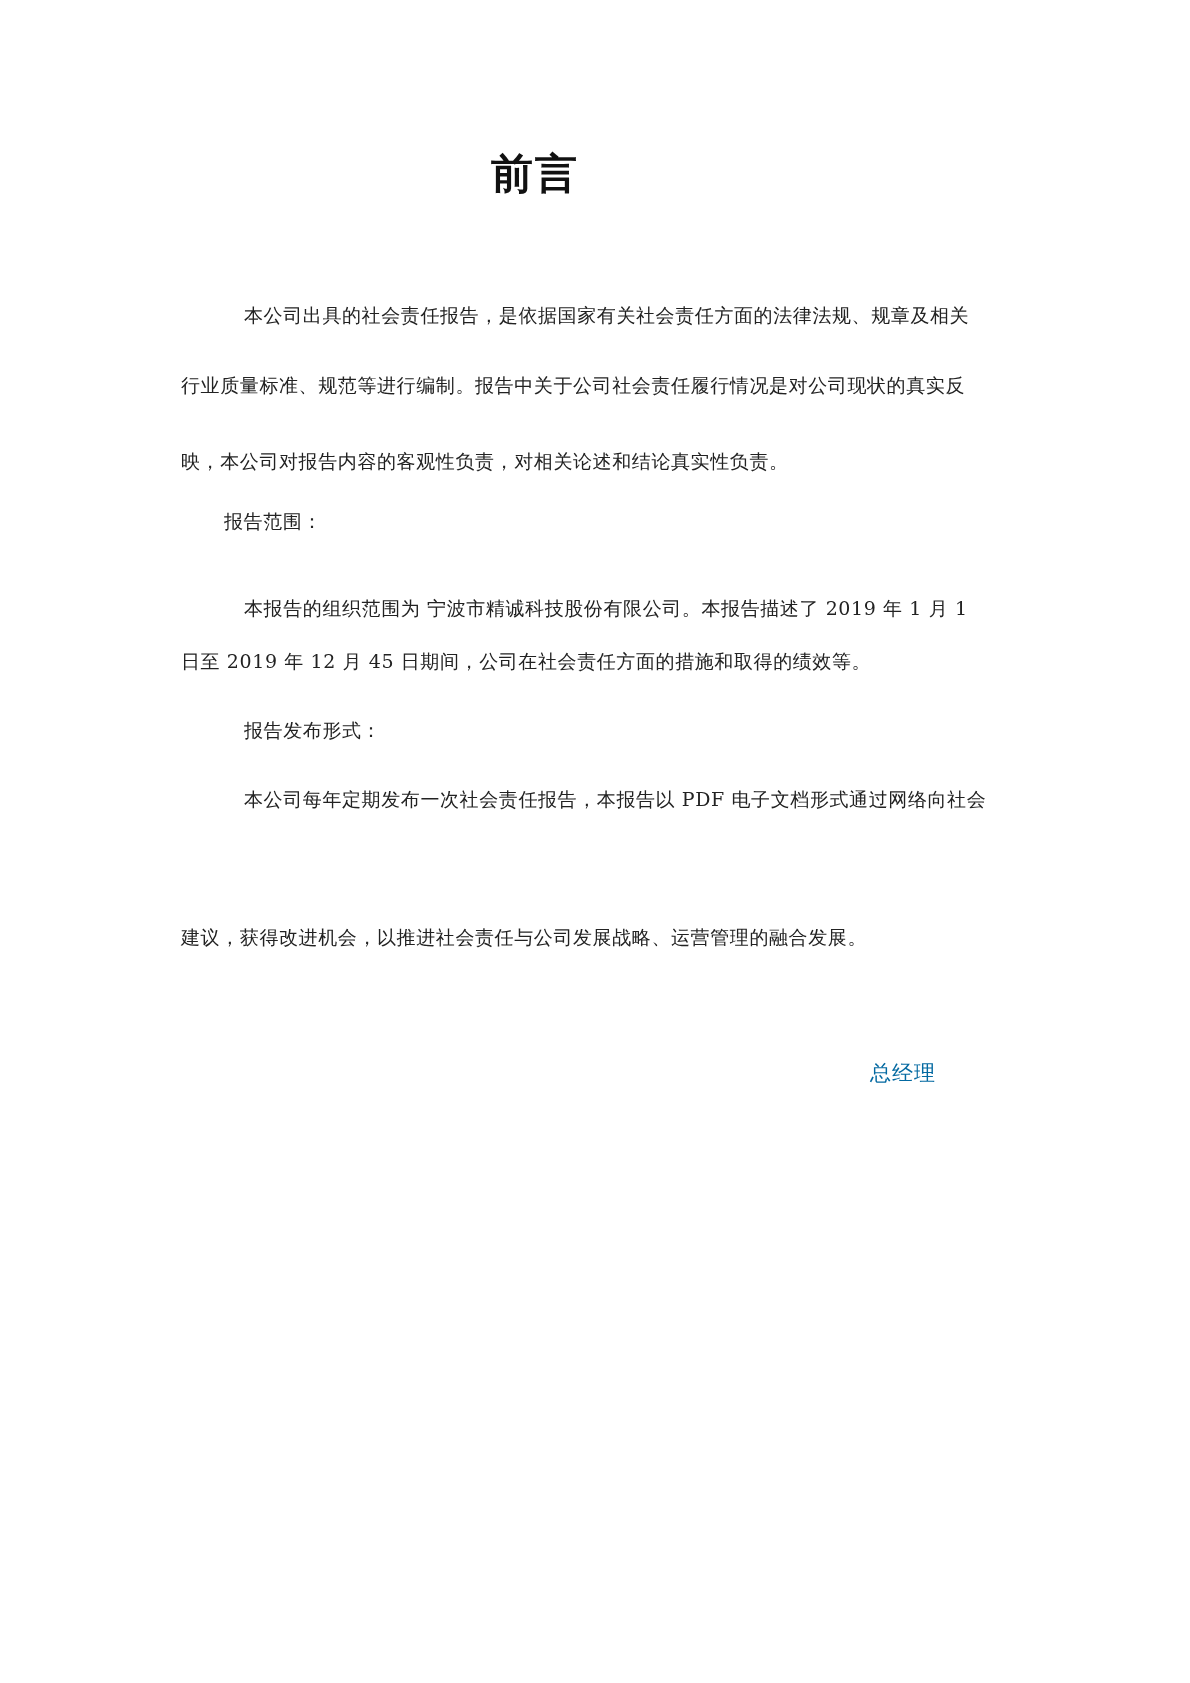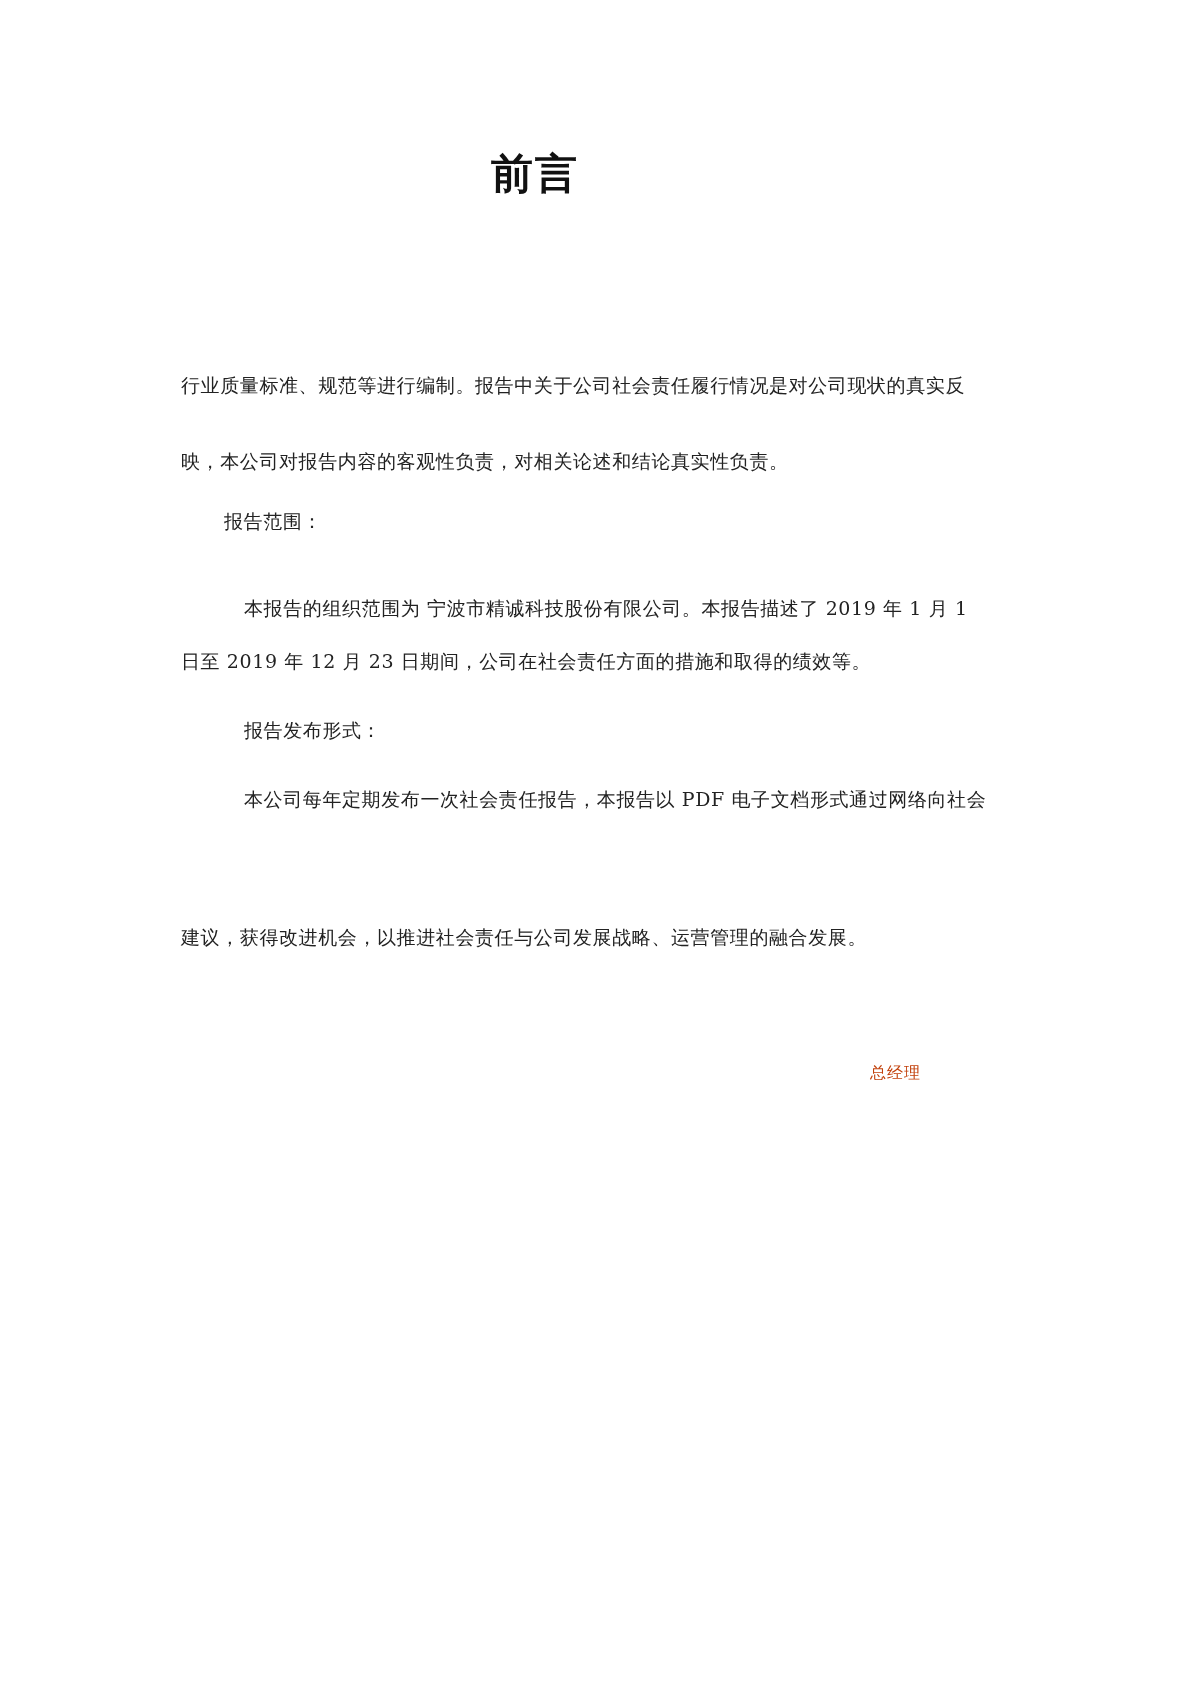--- a/index.html
+++ b/index.html
@@ -17,36 +17,37 @@
     }
     .line {
       position: absolute; left: 181px; width: 840px;
       font-size: 19px; line-height: 26px; white-space: nowrap; color: #222;
       letter-spacing: 0.6px;
     }
     .line.indent { left: 244px; }
     .line.indent-h { left: 224px; }
     .signature {
       position: absolute; left: 870px; top: 1060px;
-      font-size: 16px; line-height: 26px; color: #c2410c; letter-spacing: 1px;
+      font-size: 21px; line-height: 26px; color: #0369a1; letter-spacing: 1px;
     }
   </style>
 </head>
 <body>
 
 <div class="page">
   <div class="title">前言</div>
 
+  <div class="line indent" style="top:302px;">本公司出具的社会责任报告，是依据国家有关社会责任方面的法律法规、规章及相关</div>
   <div class="line" style="top:372px;">行业质量标准、规范等进行编制。报告中关于公司社会责任履行情况是对公司现状的真实反</div>
   <div class="line" style="top:442px;margin-top:6px;">映，本公司对报告内容的客观性负责，对相关论述和结论真实性负责。</div>
 
   <div class="line indent-h" style="top:508px;">报告范围：</div>
 
   <div class="line indent" style="top:595px;">本报告的组织范围为 宁波市精诚科技股份有限公司。本报告描述了 2019 年 1 月 1</div>
-  <div class="line" style="top:648px;">日至 2019 年 12 月 23 日期间，公司在社会责任方面的措施和取得的绩效等。</div>
+  <div class="line" style="top:648px;">日至 2019 年 12 月 45 日期间，公司在社会责任方面的措施和取得的绩效等。</div>
 
   <div class="line indent" style="top:717px;">报告发布形式：</div>
 
   <div class="line indent" style="top:786px;">本公司每年定期发布一次社会责任报告，本报告以 PDF 电子文档形式通过网络向社会</div>
   <div class="line" style="top:924px;">建议，获得改进机会，以推进社会责任与公司发展战略、运营管理的融合发展。</div>
 
   <div class="signature">总经理</div>
 </div>
 
 </body></html>

